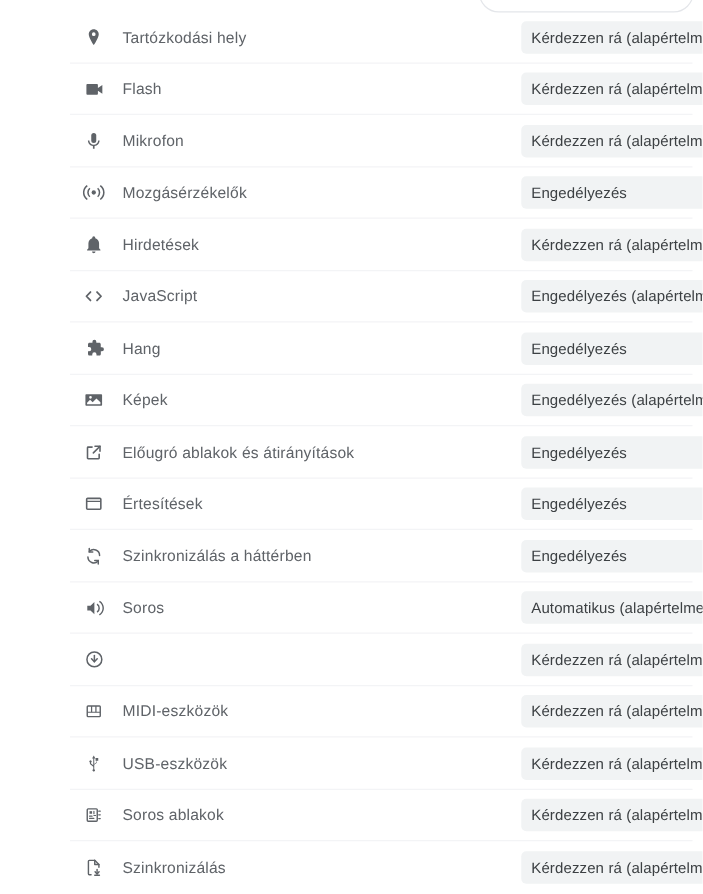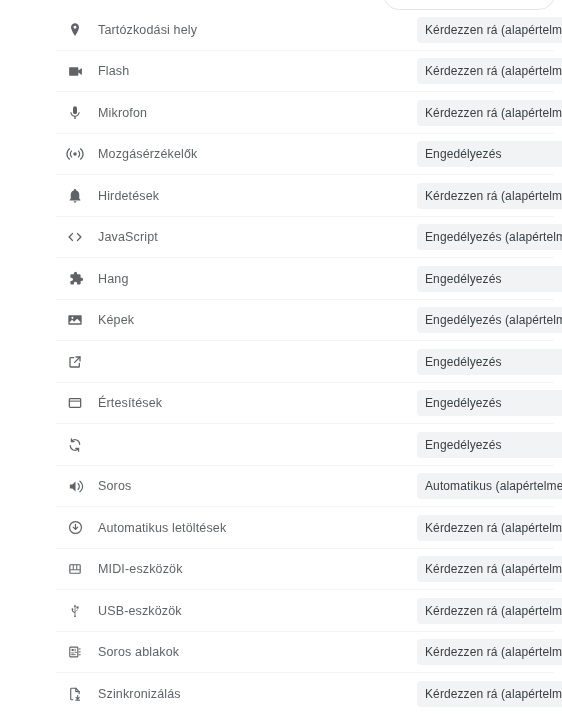--- a/index.html
+++ b/index.html
@@ -263,20 +263,21 @@
         </span>
       </div>
       <div class="perm-row">
         <span class="row-icon">
           <svg width="16" height="16" viewBox="0 0 24 24" fill="none" stroke="currentColor" stroke-width="1.9" stroke-linecap="round" stroke-linejoin="round">
             <path d="M13.5 4.5H19.5V10.5"></path>
             <path d="M19.5 4.5 11.5 12.5"></path>
             <path d="M18.5 14v4.7a.8.8 0 0 1-.8.8H5.3a.8.8 0 0 1-.8-.8V6.3a.8.8 0 0 1 .8-.8H10"></path>
           </svg>
         </span>
+        <span class="row-label">Előugró ablakok és átirányítások</span>
         <span class="row-select">
           <span class="sel-text">Engedélyezés</span>
           <span class="sel-arrow">
             <svg width="10" height="10" viewBox="0 0 10 10" fill="currentColor">
               <path d="M0.6 3 5 7.4 9.4 3z"></path>
             </svg>
           </span>
         </span>
       </div>
       <div class="perm-row">
@@ -298,20 +299,21 @@
       </div>
       <div class="perm-row">
         <span class="row-icon">
           <svg width="16" height="16" viewBox="0 0 24 24" fill="none" stroke="currentColor" stroke-width="1.8" stroke-linecap="round">
             <path d="M19 11a7 7 0 0 0-12.2-4.6"></path>
             <polyline points="6.6,2.6 6.6,6.8 10.8,6.8"></polyline>
             <path d="M5 13a7 7 0 0 0 12.2 4.6"></path>
             <polyline points="17.4,21.4 17.4,17.2 13.2,17.2"></polyline>
           </svg>
         </span>
+        <span class="row-label">Szinkronizálás a háttérben</span>
         <span class="row-select">
           <span class="sel-text">Engedélyezés</span>
           <span class="sel-arrow">
             <svg width="10" height="10" viewBox="0 0 10 10" fill="currentColor">
               <path d="M0.6 3 5 7.4 9.4 3z"></path>
             </svg>
           </span>
         </span>
       </div>
       <div class="perm-row">
@@ -333,21 +335,20 @@
         </span>
       </div>
       <div class="perm-row">
         <span class="row-icon">
           <svg width="17" height="17" viewBox="0 0 24 24" fill="none" stroke="currentColor" stroke-width="1.7" stroke-linecap="round" stroke-linejoin="round">
             <circle cx="12" cy="12" r="8.4"></circle>
             <path d="M12 7.6v7"></path>
             <polyline points="8.8,11.4 12,14.7 15.2,11.4"></polyline>
           </svg>
         </span>
-        <span class="row-label">Automatikus letöltések</span>
         <span class="row-select">
           <span class="sel-text">Kérdezzen rá (alapértelmezett)</span>
           <span class="sel-arrow">
             <svg width="10" height="10" viewBox="0 0 10 10" fill="currentColor">
               <path d="M0.6 3 5 7.4 9.4 3z"></path>
             </svg>
           </span>
         </span>
       </div>
       <div class="perm-row">

